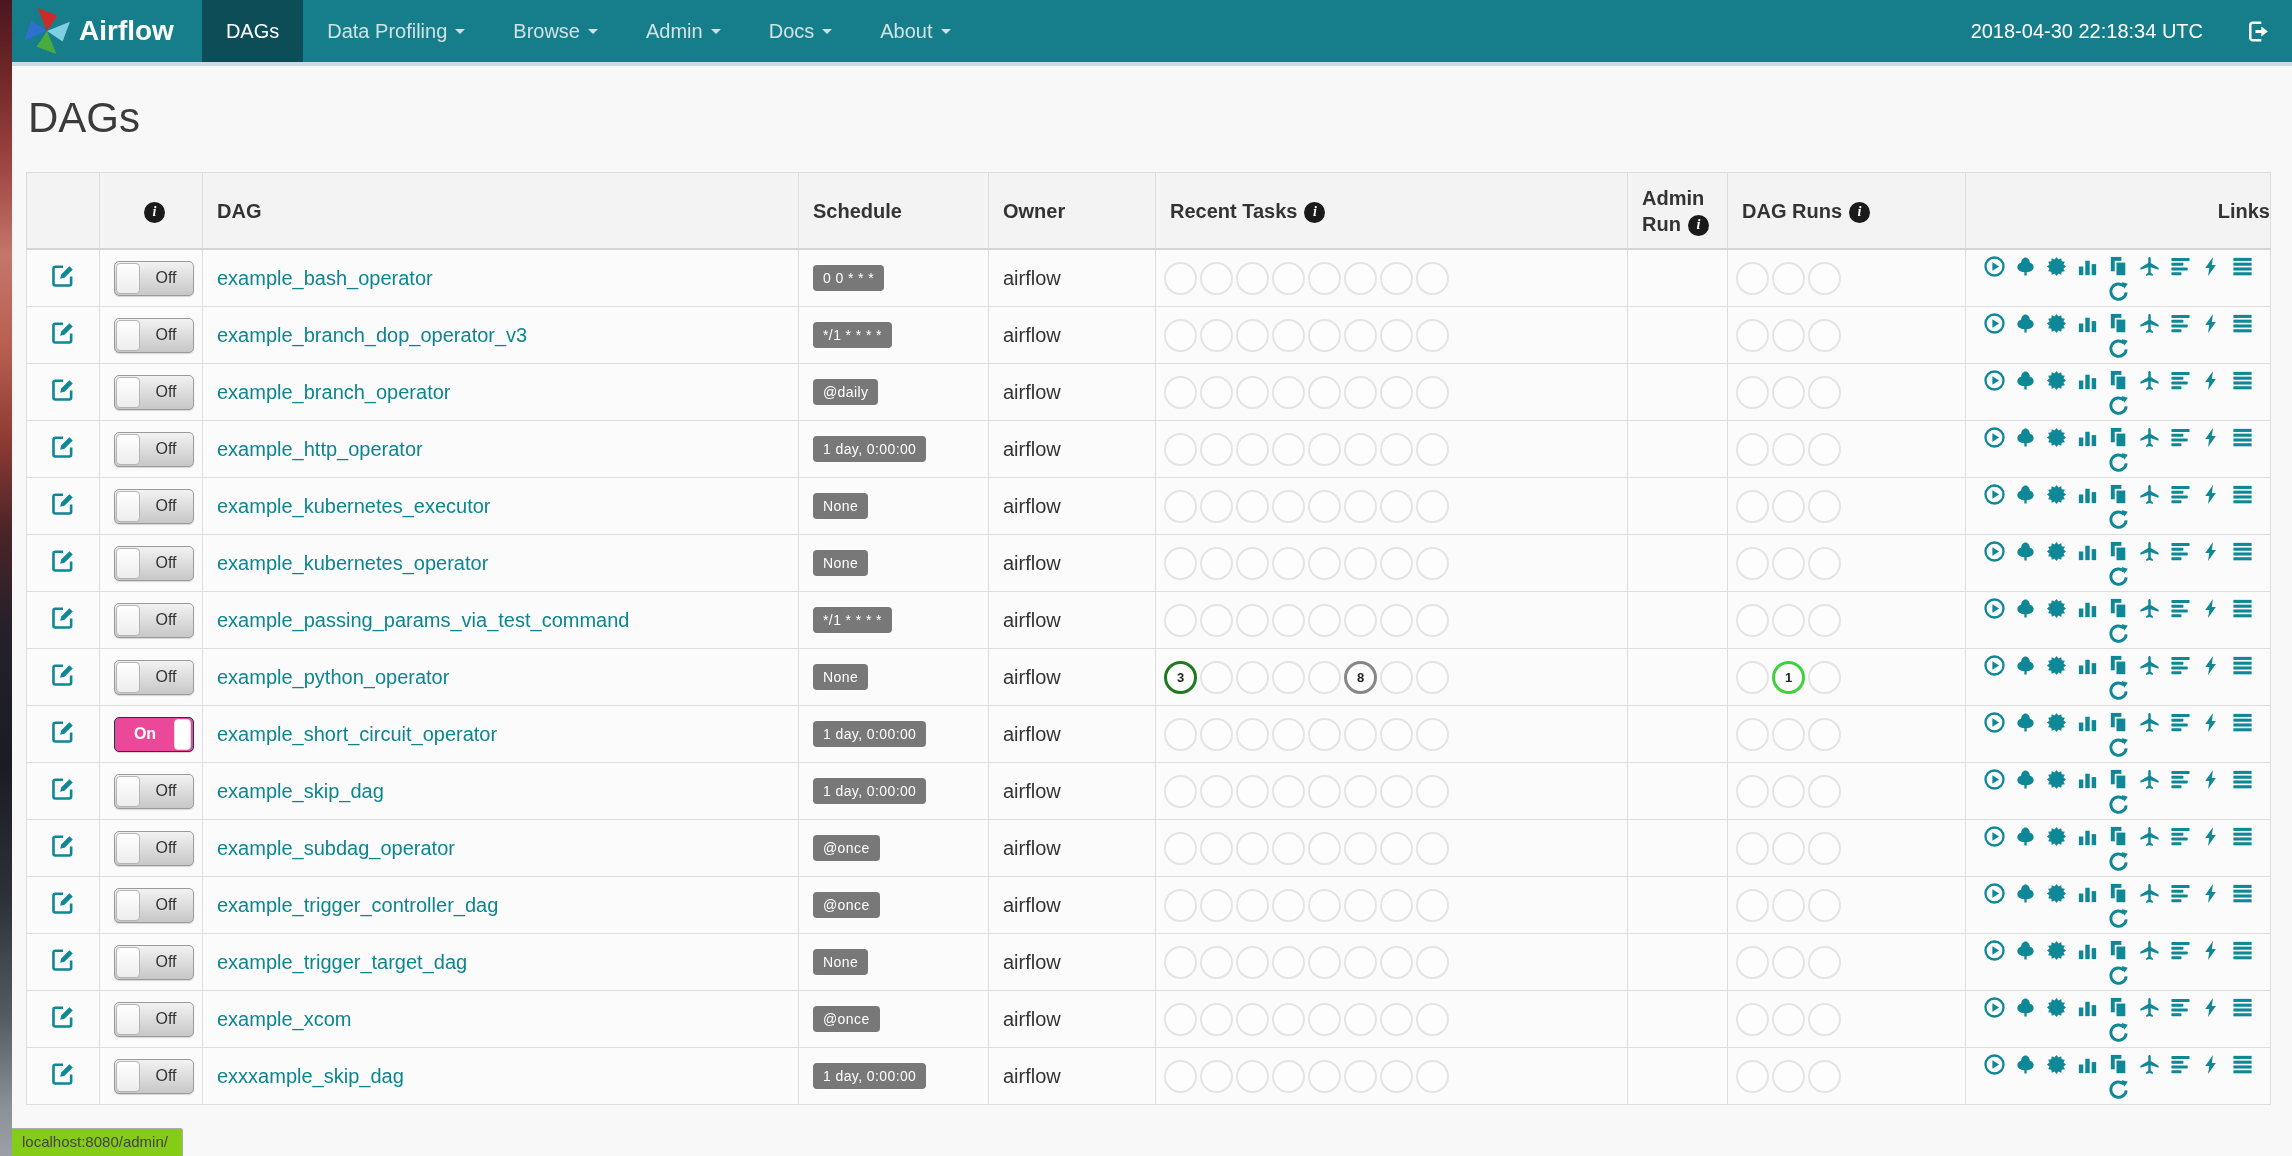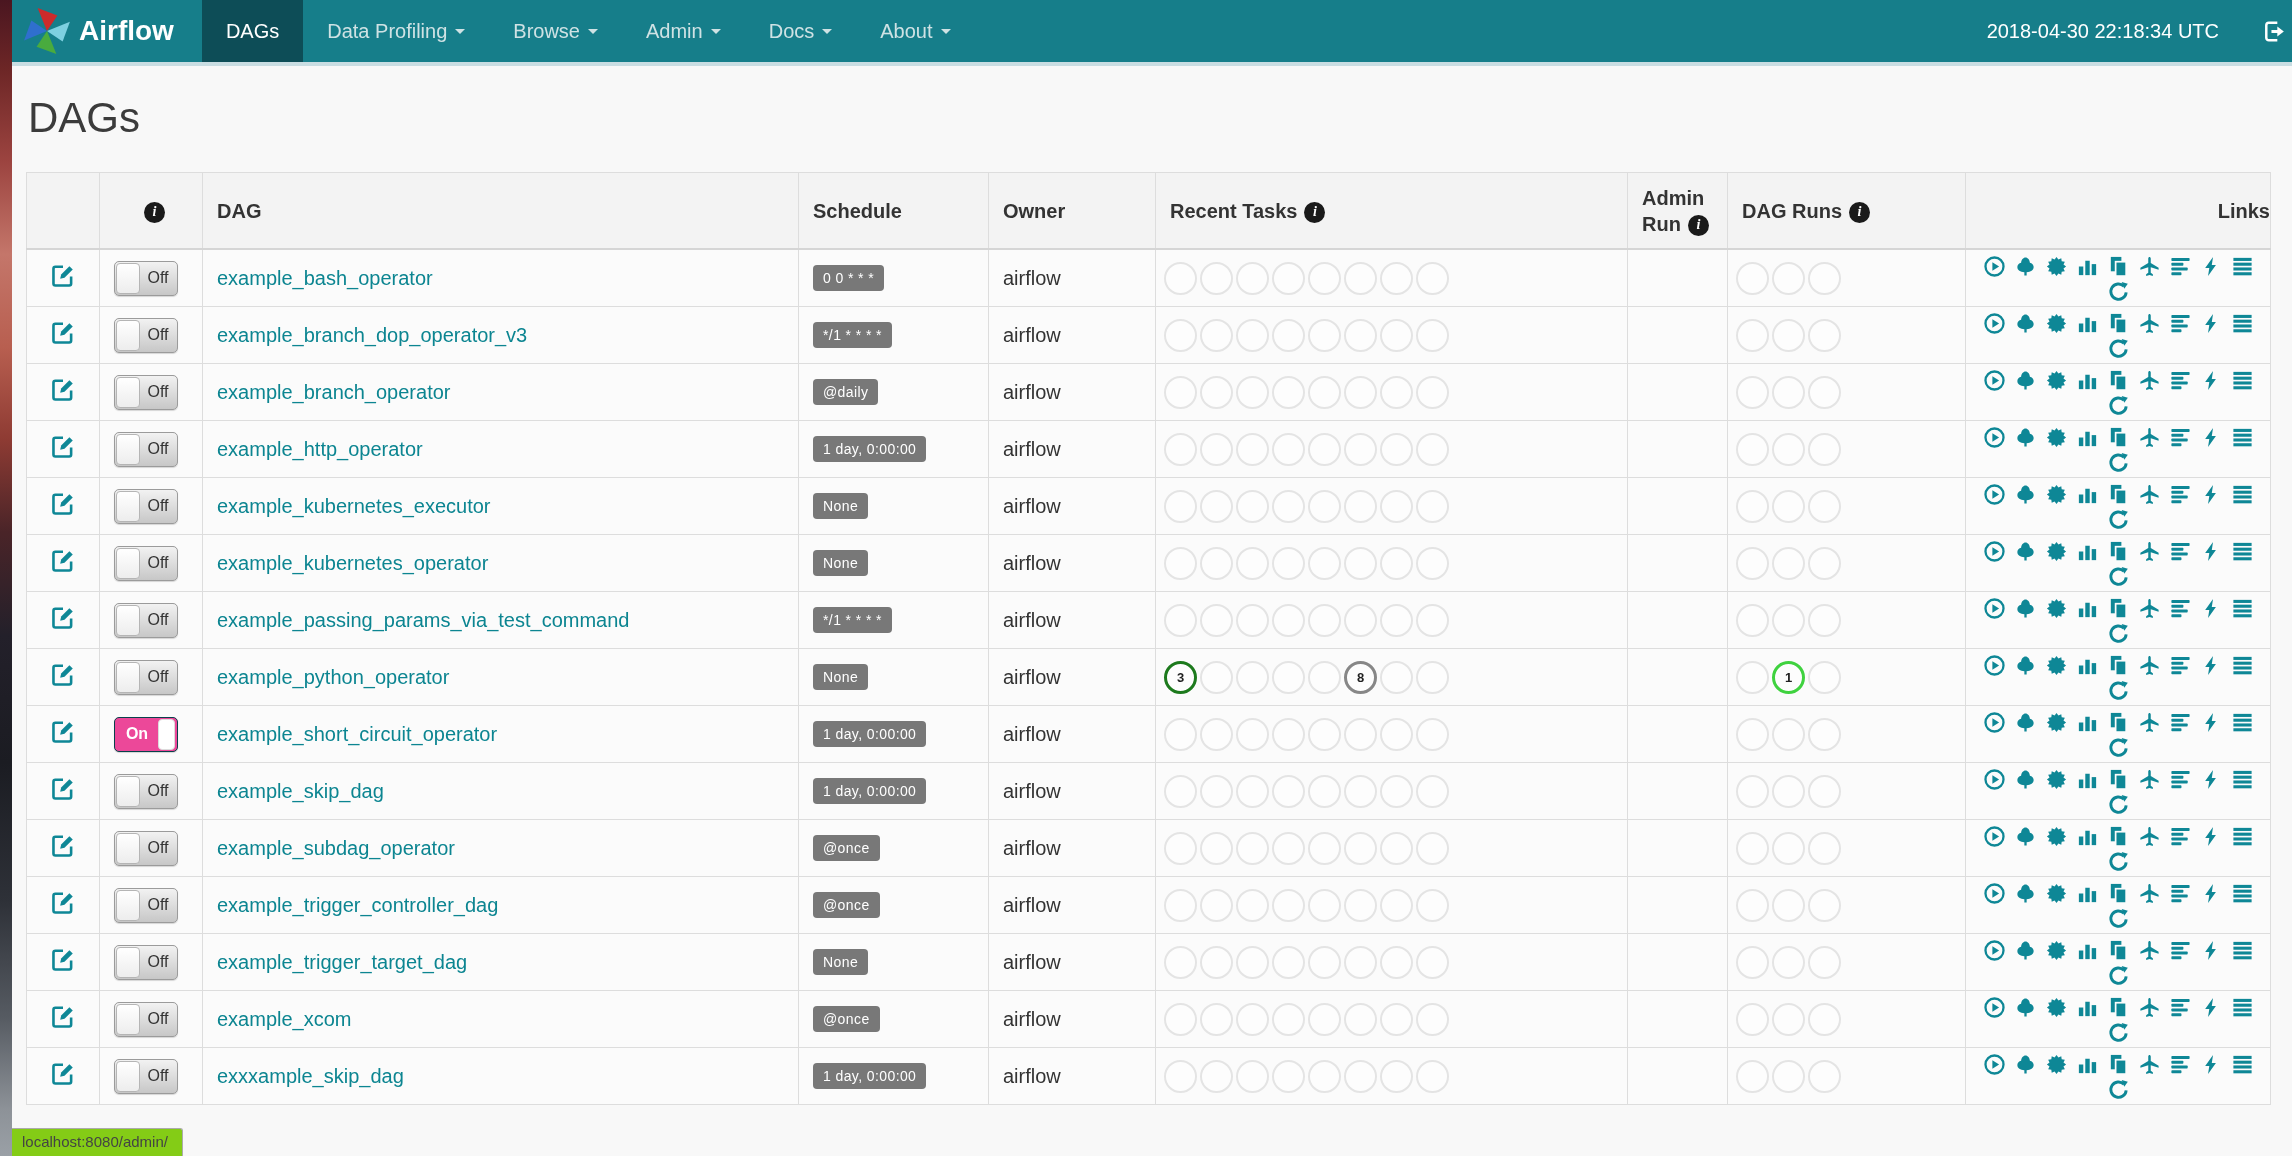--- a/index.html
+++ b/index.html
@@ -20,21 +20,21 @@
   .brand{display:flex;align-items:center;padding:0 14px 0 10px;color:#fff;
          font-size:28px;font-weight:bold;text-decoration:none}
   .brand svg{margin-right:7px}
   .nav-items{display:flex;list-style:none;margin:0 0 0 14px;padding:0}
   .nav-items li{display:flex}
   .nav-items a{display:flex;align-items:center;padding:0 24px;color:#cfe2e4;
                font-size:20px;text-decoration:none;cursor:pointer}
   .nav-items li.active a{background:#0d4d57;color:#fff}
   .caret{width:0;height:0;border-left:5px solid transparent;border-right:5px solid transparent;
          border-top:5px solid #cfe2e4;margin-left:8px}
-  .nav-right{margin-left:auto;display:flex;align-items:center;padding-right:4px;color:#fff}
+  .nav-right{margin-left:auto;display:flex;align-items:center;padding-right:20px;color:#fff}
   .clock{font-size:20px;margin-right:42px}
   .logout{color:#fff;display:inline-flex;cursor:pointer}
 
   
   main{padding:0 22px 0 14px}
   h1{font-size:42px;font-weight:500;color:#3b3b3b;margin:28px 0 0 2px;line-height:1.15}
   .search-row{display:flex;justify-content:flex-end;align-items:center;margin-top:26px}
   .search-row label{font-size:20px;font-weight:bold;color:#333;margin-right:12px}
   .search-row input{width:922px;height:44px;border:1px solid #ccc;border-radius:5px;
     background:#fff;font-size:20px;padding:0 12px;box-sizing:border-box;
@@ -53,21 +53,21 @@
   thead tr th{border-bottom:2px solid #d5d5d5}
   td.c-edit{text-align:center;padding:0}
   td.c-links{text-align:center;padding:0}
   td.c-circles{padding-left:8px;white-space:nowrap}
 
   .dag-link{color:#0c8591;text-decoration:none;cursor:pointer}
   .badge{display:inline-block;background:#787878;color:#fff;font-size:14px;font-weight:normal;
          padding:5px 10px;border-radius:4px;letter-spacing:.4px;white-space:nowrap}
 
   
-  .toggle{position:relative;width:64px;height:35px;border:1px solid #9b9b9b;border-radius:5px;
+  .toggle{position:relative;width:80px;height:35px;border:1px solid #9b9b9b;border-radius:5px;
           display:inline-block;vertical-align:middle;cursor:pointer;box-sizing:border-box;
           box-shadow:0 1px 1px rgba(0,0,0,.15)}
   .toggle.off{background:linear-gradient(180deg,#f2f2f2,#c7c7c7)}
   .toggle.off .handle{position:absolute;left:1px;top:1px;bottom:1px;width:22px;
           background:linear-gradient(180deg,#fff,#ededed);border:1px solid #b5b5b5;border-radius:4px}
   .toggle.off .t-label{position:absolute;left:24px;right:0;top:0;bottom:0;display:flex;
           align-items:center;justify-content:center;font-size:16px;color:#333}
   .toggle.on{background:#ec4899;border-color:#09414b}
   .toggle.on .handle{position:absolute;right:2px;top:1px;bottom:1px;width:15px;
           background:#fff;border:1px solid #dcdcdc;border-radius:4px}

